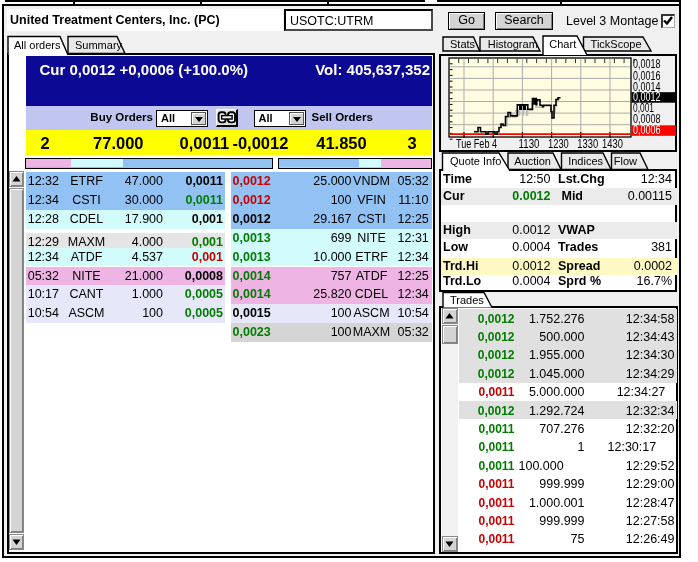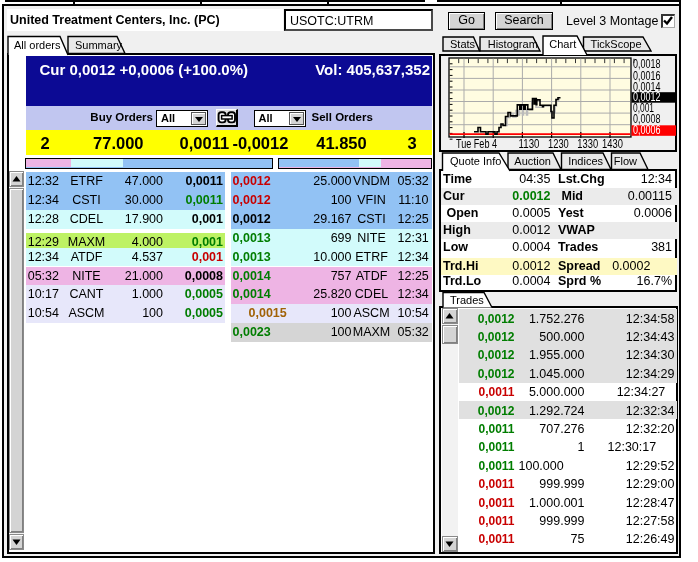--- a/index.html
+++ b/index.html
@@ -100,21 +100,21 @@
       <span class="a" style="left:29.7px;top:2px;width:62px;text-align:center">CSTI</span>
       <span class="a" style="left:70.7px;top:2px;width:66.5px;text-align:right">30.000</span>
       <span class="a b" style="left:128.7px;top:2px;width:68.5px;text-align:right;color:#007d00">0,0011</span>
     </div>
 <div class="row" style="top:37.8px;height:18.9px;background:#d2fbfb">
       <span class="a" style="left:1.9px;top:2px">12:28</span>
       <span class="a" style="left:29.7px;top:2px;width:62px;text-align:center">CDEL</span>
       <span class="a" style="left:70.7px;top:2px;width:66.5px;text-align:right">17.900</span>
       <span class="a b" style="left:128.7px;top:2px;width:68.5px;text-align:right;color:#000">0,001</span>
     </div>
-<div class="row" style="top:61px;height:18.9px;background:#bef264">
+<div class="row" style="top:61px;height:18.9px;background:#e5e5e5">
       <span class="a" style="left:1.9px;top:2px">12:29</span>
       <span class="a" style="left:29.7px;top:2px;width:62px;text-align:center">MAXM</span>
       <span class="a" style="left:70.7px;top:2px;width:66.5px;text-align:right">4.000</span>
       <span class="a b" style="left:128.7px;top:2px;width:68.5px;text-align:right;color:#007d00">0,001</span>
     </div>
 <div class="row" style="top:75.6px;height:18.9px;background:#d2fbfb">
       <span class="a" style="left:1.9px;top:2px">12:34</span>
       <span class="a" style="left:29.7px;top:2px;width:62px;text-align:center">ATDF</span>
       <span class="a" style="left:70.7px;top:2px;width:66.5px;text-align:right">4.537</span>
       <span class="a b" style="left:128.7px;top:2px;width:68.5px;text-align:right;color:#c80000">0,001</span>
@@ -175,21 +175,21 @@
       <span class="a" style="left:110.5px;top:2px;width:61px;text-align:center">ATDF</span>
       <span class="a" style="left:167px;top:2px;width:31px;text-align:right">12:25</span>
     </div>
 <div class="row" style="top:113.4px;height:18.9px;background:#eeb4e4">
       <span class="a b" style="left:2px;top:2px;color:#007d00">0,0014</span>
       <span class="a" style="left:52.5px;top:2px;width:68.5px;text-align:right">25.820</span>
       <span class="a" style="left:110.5px;top:2px;width:61px;text-align:center">CDEL</span>
       <span class="a" style="left:167px;top:2px;width:31px;text-align:right">12:34</span>
     </div>
 <div class="row" style="top:132.3px;height:18.9px;background:#e7e7fa">
-      <span class="a b" style="left:18px;top:2px;color:#a16207">0,0015</span>
+      <span class="a b" style="left:2px;top:2px;color:#000000">0,0015</span>
       <span class="a" style="left:52.5px;top:2px;width:68.5px;text-align:right">100</span>
       <span class="a" style="left:110.5px;top:2px;width:61px;text-align:center">ASCM</span>
       <span class="a" style="left:167px;top:2px;width:31px;text-align:right">10:54</span>
     </div>
 <div class="row" style="top:151.2px;height:18.9px;background:#d5d5d5">
       <span class="a b" style="left:2px;top:2px;color:#007d00">0,0023</span>
       <span class="a" style="left:52.5px;top:2px;width:68.5px;text-align:right">100</span>
       <span class="a" style="left:110.5px;top:2px;width:61px;text-align:center">MAXM</span>
       <span class="a" style="left:167px;top:2px;width:31px;text-align:right">05:32</span>
     </div>
@@ -283,53 +283,47 @@
 <polygon points="4.5,19 4.5,1 61,1 72,19" fill="#fff" stroke="none"></polygon>
 <path d="M4.5,19 L4.5,1 L61,1 L72,19" fill="none" stroke="#000" stroke-width="1.4"></path>
 <text x="12" y="13" font-size="11" font-family="Liberation Sans">Quote Info</text>
 <text x="76.3" y="13" font-size="11" font-family="Liberation Sans">Auction</text>
 <text x="130.2" y="13" font-size="11" font-family="Liberation Sans">Indices</text>
 <text x="175.8" y="13" font-size="11" font-family="Liberation Sans">Flow</text>
 </svg>
 <div class="a" style="left:440.5px;top:170.5px;width:236px;height:119px;font-size:12.5px">
 <div class="row" style="top:0px;height:17px;">
       <span class="a b" style="left:2.5px;top:1.5px">Time</span>
-      <span class="a" style="left:40px;top:1.5px;width:70px;text-align:right;">04:35</span>
+      <span class="a" style="left:40px;top:1.5px;width:70px;text-align:right;">12:50</span>
       <span class="a b" style="left:117.5px;top:1.5px">Lst.Chg</span>
       <span class="a" style="left:150px;top:1.5px;width:81.5px;text-align:right">12:34</span>
     </div>
 <div class="row" style="top:17px;height:17px;background:#ebebeb">
       <span class="a b" style="left:2.5px;top:1.5px">Cur</span>
       <span class="a" style="left:40px;top:1.5px;width:70px;text-align:right;color:#007d00;font-weight:bold">0.0012</span>
       <span class="a b" style="left:117.5px;top:1.5px">&nbsp;Mid</span>
       <span class="a" style="left:150px;top:1.5px;width:81.5px;text-align:right">0.00115</span>
     </div>
-<div class="row" style="top:34px;height:17px;">
-      <span class="a b" style="left:2.5px;top:1.5px">&nbsp;Open</span>
-      <span class="a" style="left:40px;top:1.5px;width:70px;text-align:right;">0.0005</span>
-      <span class="a b" style="left:117.5px;top:1.5px">Yest</span>
-      <span class="a" style="left:150px;top:1.5px;width:81.5px;text-align:right">0.0006</span>
-    </div>
 <div class="row" style="top:51px;height:17px;background:#ebebeb">
       <span class="a b" style="left:2.5px;top:1.5px">High</span>
       <span class="a" style="left:40px;top:1.5px;width:70px;text-align:right;">0.0012</span>
       <span class="a b" style="left:117.5px;top:1.5px">VWAP</span>
       <span class="a" style="left:150px;top:1.5px;width:81.5px;text-align:right"></span>
     </div>
 <div class="row" style="top:68px;height:17px;">
       <span class="a b" style="left:2.5px;top:1.5px">Low</span>
       <span class="a" style="left:40px;top:1.5px;width:70px;text-align:right;">0.0004</span>
       <span class="a b" style="left:117.5px;top:1.5px">Trades</span>
       <span class="a" style="left:150px;top:1.5px;width:81.5px;text-align:right">381</span>
     </div>
 <div class="row" style="top:87px;height:17px;background:#fef9c3">
       <span class="a b" style="left:2.5px;top:1.5px">Trd.Hi</span>
       <span class="a" style="left:40px;top:1.5px;width:70px;text-align:right;">0.0012</span>
       <span class="a b" style="left:117.5px;top:1.5px">Spread</span>
-      <span class="a" style="left:150px;top:1.5px;width:81.5px;text-align:center">0.0002</span>
+      <span class="a" style="left:150px;top:1.5px;width:81.5px;text-align:right">0.0002</span>
     </div>
 <div class="row" style="top:102px;height:17px;">
       <span class="a b" style="left:2.5px;top:1.5px">Trd.Lo</span>
       <span class="a" style="left:40px;top:1.5px;width:70px;text-align:right;">0.0004</span>
       <span class="a b" style="left:117.5px;top:1.5px">Sprd %</span>
       <span class="a" style="left:150px;top:1.5px;width:81.5px;text-align:right">16.7%</span>
     </div>
 </div>
 <svg class="a" style="left:438px;top:291px" width="70" height="17" viewBox="0 0 70 17">
 <polygon points="5,16.5 5,1.5 46,1.5 54,16.5" fill="#fff" stroke="none"></polygon>

